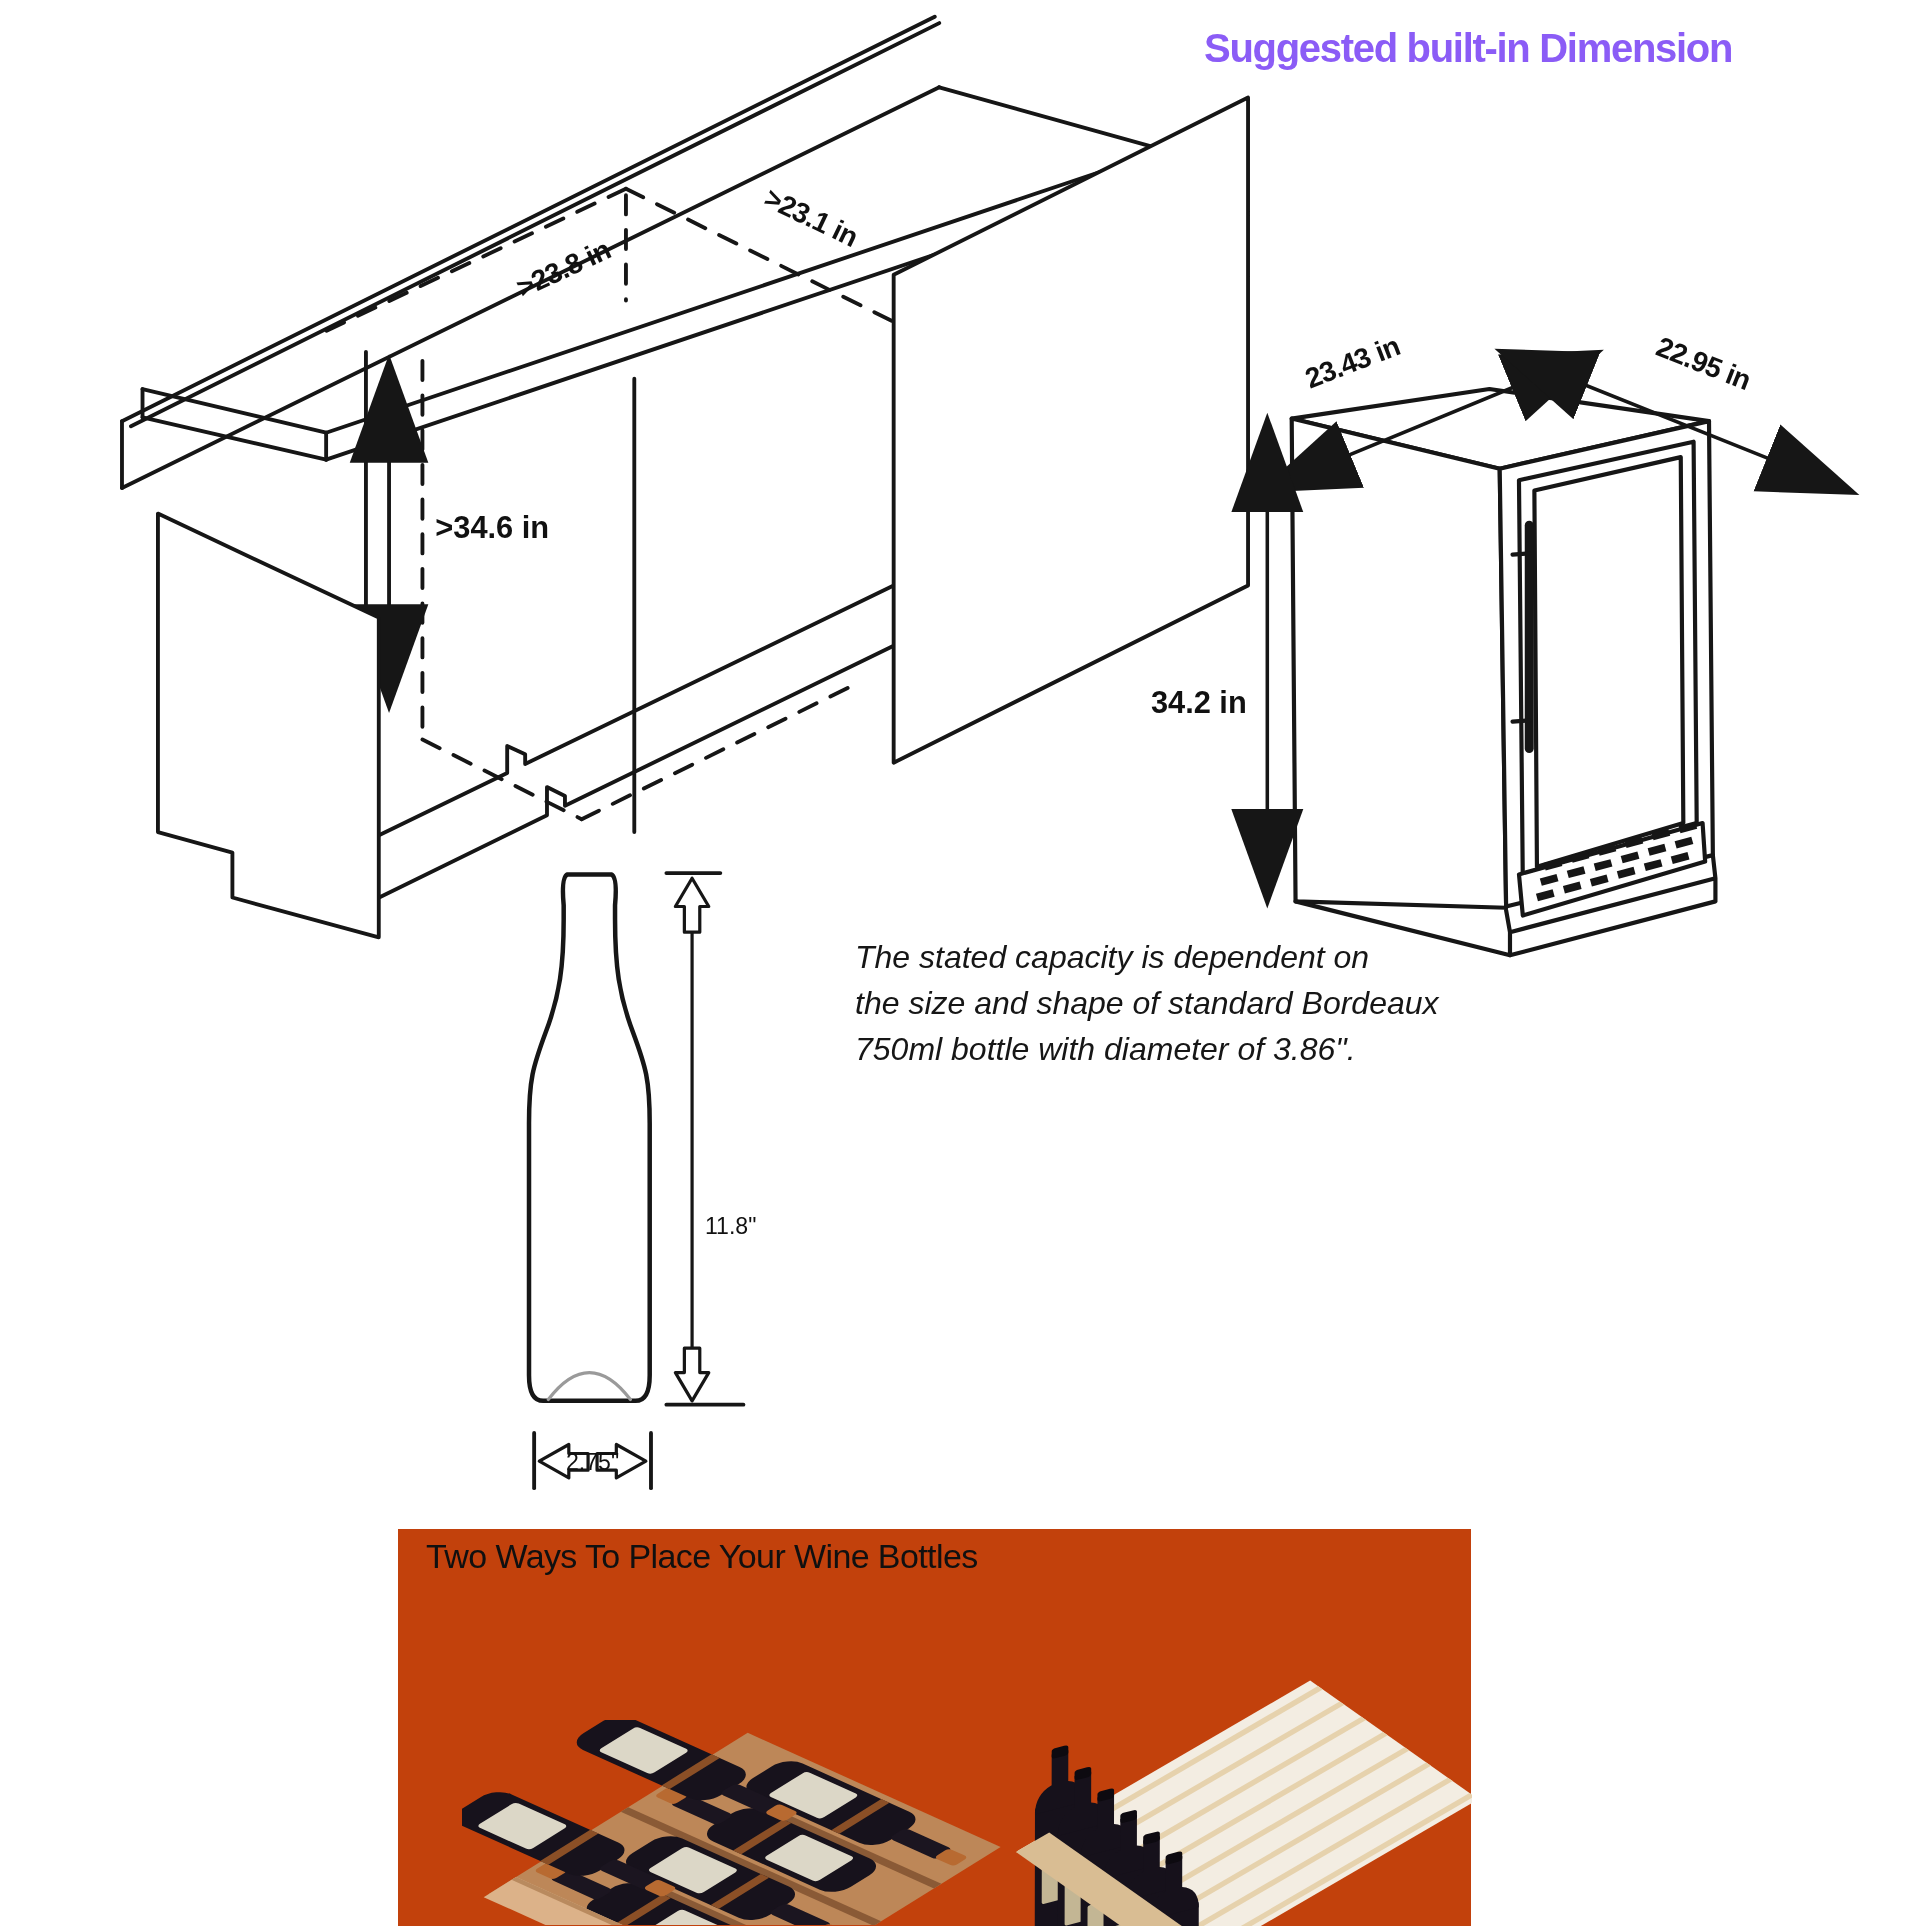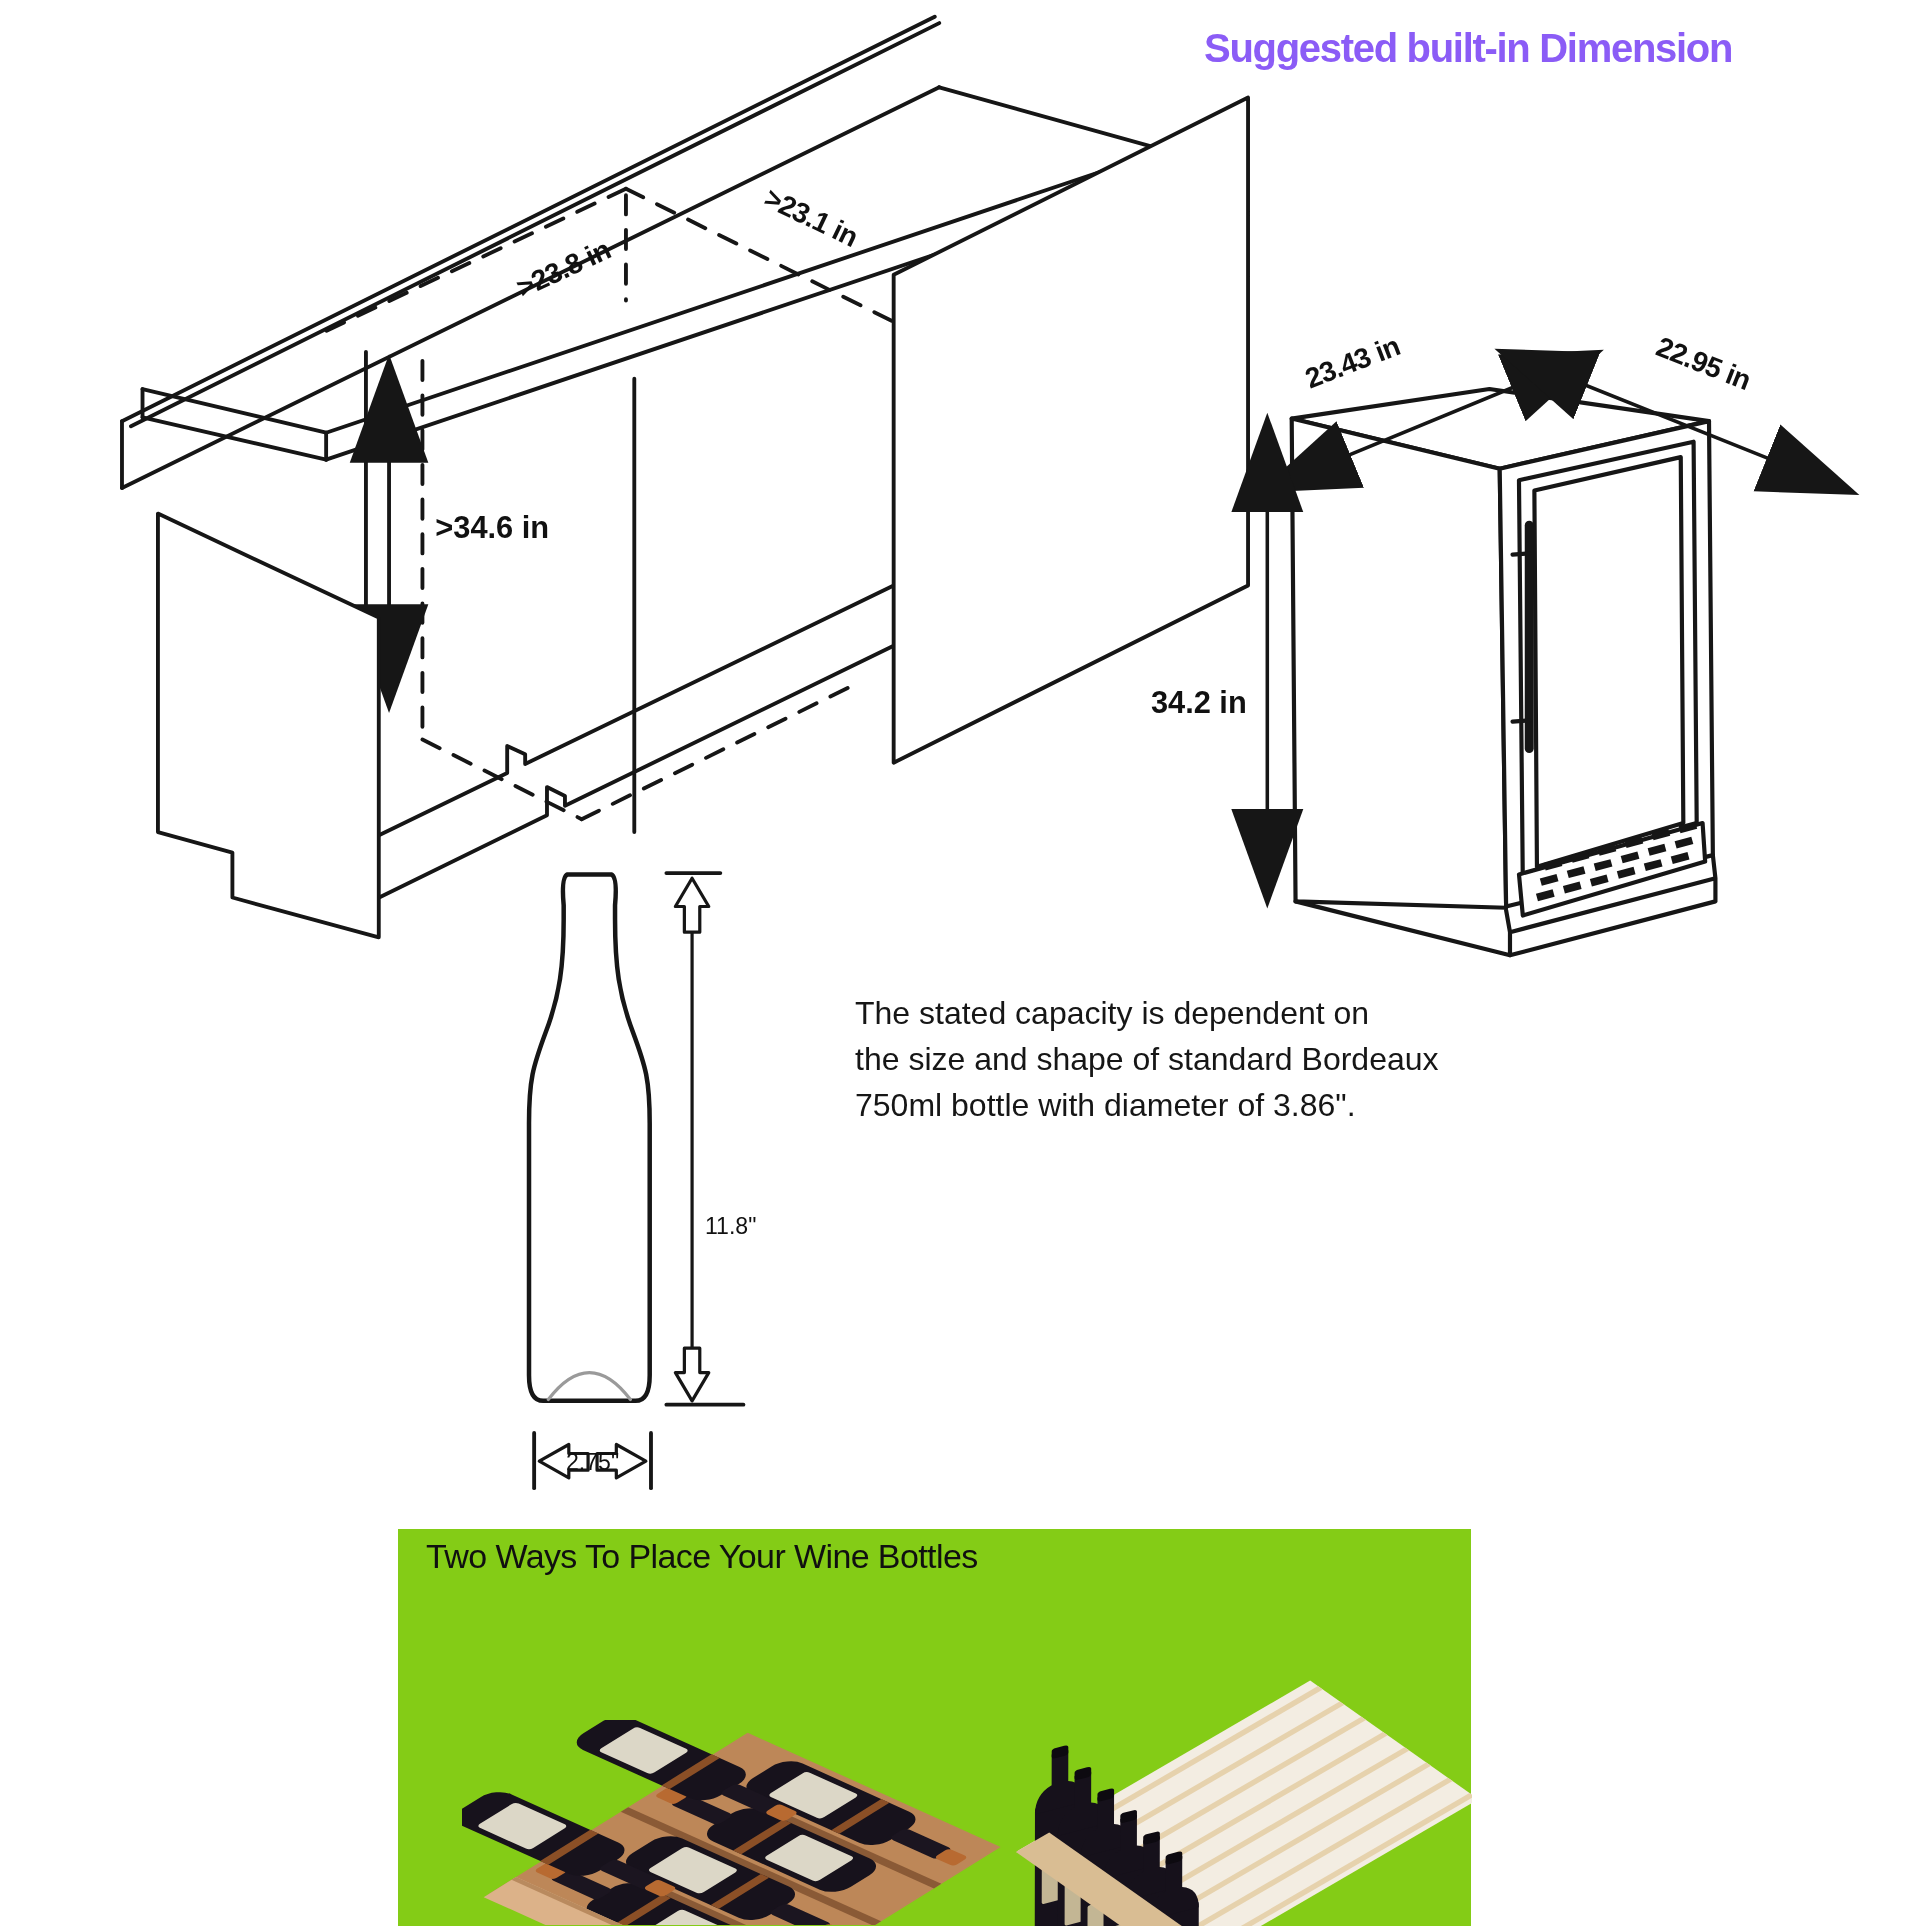--- a/index.html
+++ b/index.html
@@ -6,24 +6,24 @@
   .page{position:relative;width:1926px;height:1926px;background:#fff;overflow:hidden;
         font-family:"Liberation Sans",sans-serif;color:#111;}
   .page-title{position:absolute;left:1204px;top:26px;font-size:40px;font-weight:700;
         letter-spacing:-1.3px;color:#8b5cf6;white-space:nowrap;}
   svg.layer{position:absolute;left:0;top:0;}
   svg text{font-family:"Liberation Sans",sans-serif;fill:#111;}
   text.dim{font-size:44px;font-weight:700;letter-spacing:-1px;}
   text.dim-big{font-size:48px;font-weight:700;}
   text.dim-small{font-size:36px;font-weight:400;}
   .note{position:absolute;left:855px;width:738px;font-size:32px;line-height:46px;color:#161616;}
-  .note.n1{top:990px;}
+  .note.n1{top:934px;font-style:italic;}
   .note.n2{top:1153px;}
   .placement-panel{position:absolute;left:398px;top:1529px;width:1073px;height:397px;
-        background:#84cc16;}
+        background:#c2410c;}
   .panel-title{position:absolute;left:28px;top:7.7px;font-size:34px;font-weight:400;
         letter-spacing:-0.6px;color:#101010;white-space:nowrap;}
   .photo{position:absolute;}
 </style>
 </head>
 <body>
 
 <div class="page">
 
   <svg class="layer" width="1926" height="1926" viewBox="0 0 3000 3000">

